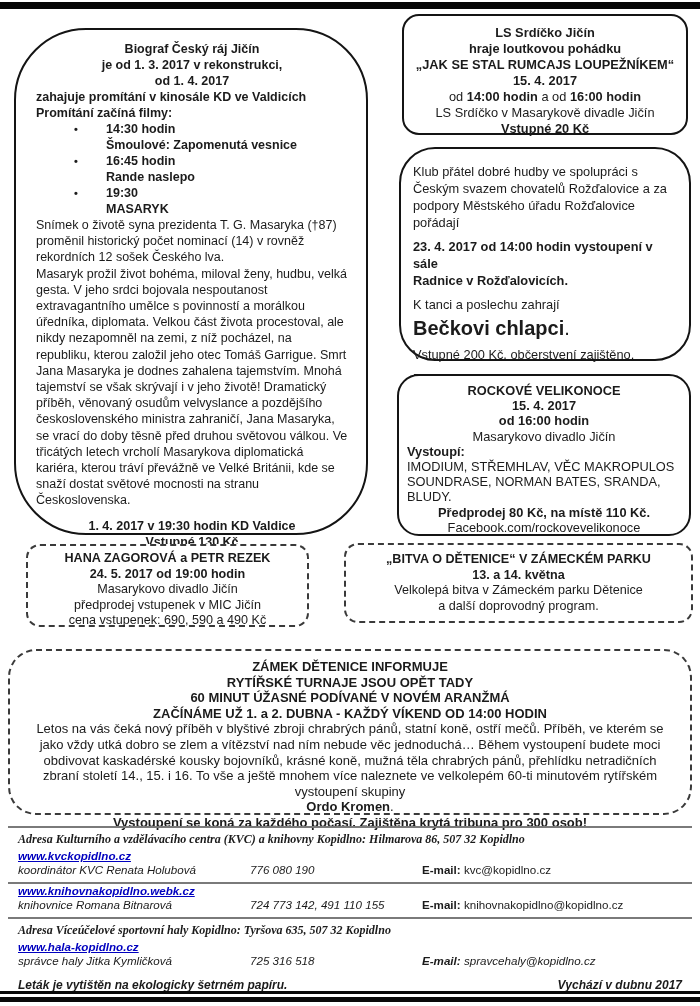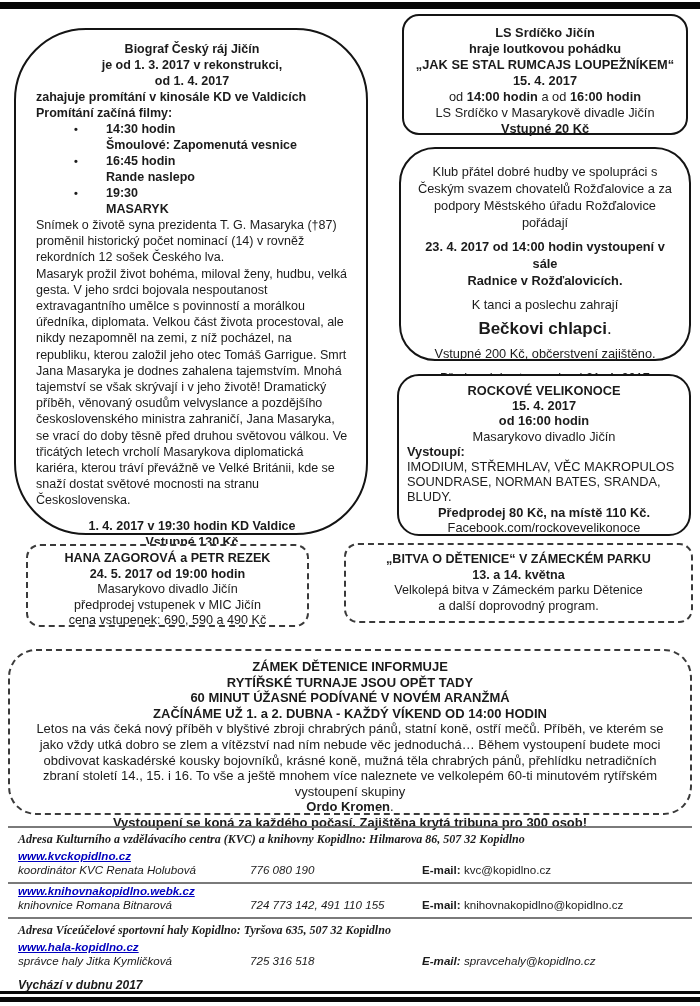--- a/index.html
+++ b/index.html
@@ -24,23 +24,23 @@
   .film-time { display:flex; font-weight:bold; }
   .film-bullet { width:32px; text-align:left; font-size:11px; }
   .film-name { padding-left:32px; font-weight:bold; }
   #biograf-desc { white-space:pre-line; line-height:16.2px; }
   #biograf-footer { margin-top:9px; }
 
   
   #srdicko { left:402px; top:14px; width:286px; height:121px; border-radius:17px;
              padding:9px 8px 0 8px; font-size:12.8px; line-height:16px; text-align:center; }
   #klub { left:399px; top:147px; width:292px; height:214px; border-radius:36px;
-          padding:14px 12px 12px 12px; font-size:12.8px; line-height:17px; text-align:center; }
+          padding:14px 12px 12px 12px; font-size:12.8px; line-height:17px; text-align:left; }
   #klub .para { margin-bottom:7px; }
-  #klub .band { font-size:17px; }
+  #klub .band { font-size:20px; }
   #rockove { left:397px; top:374px; width:294px; height:162px; border-radius:22px;
              padding:7px 8px 0 8px; font-size:12.8px; line-height:15.2px; }
   #rockove .left { text-align:left; }
 
   
   #hana { left:26px; top:544px; width:283px; height:83px; border-radius:14px;
           padding:5px 6px 0 6px; font-size:12.6px; line-height:15.5px; text-align:center; }
   #bitva { left:344px; top:543px; width:349px; height:80px; border-radius:14px;
            padding:7px 8px 0 8px; font-size:12.6px; line-height:15.5px; text-align:center; }
   #zamek { left:8px; top:649px; width:684px; height:166px; border-radius:28px;
@@ -181,19 +181,20 @@
     </div>
     <hr class="rule">
     <div class="addr bi">Adresa Víceúčelové sportovní haly Kopidlno: Tyršova 635, 507 32 Kopidlno</div>
     <a class="weblink">www.hala-kopidlno.cz</a>
     <div class="contact-row">
       <span class="it">správce haly Jitka Kymličková</span>
       <span class="it">725 316 518</span>
       <span class="it"><span class="bi">E-mail:</span> <span>spravcehaly@kopidlno.cz</span></span>
     </div>
     <div class="eco-row">
+      <span class="bi">Leták je vytištěn na ekologicky šetrném papíru.</span>
       <span class="bi">Vychází v dubnu 2017</span>
     </div>
   </div>
 
   <div class="bar-bottom"></div>
 
 </div>
 
 </body></html>

